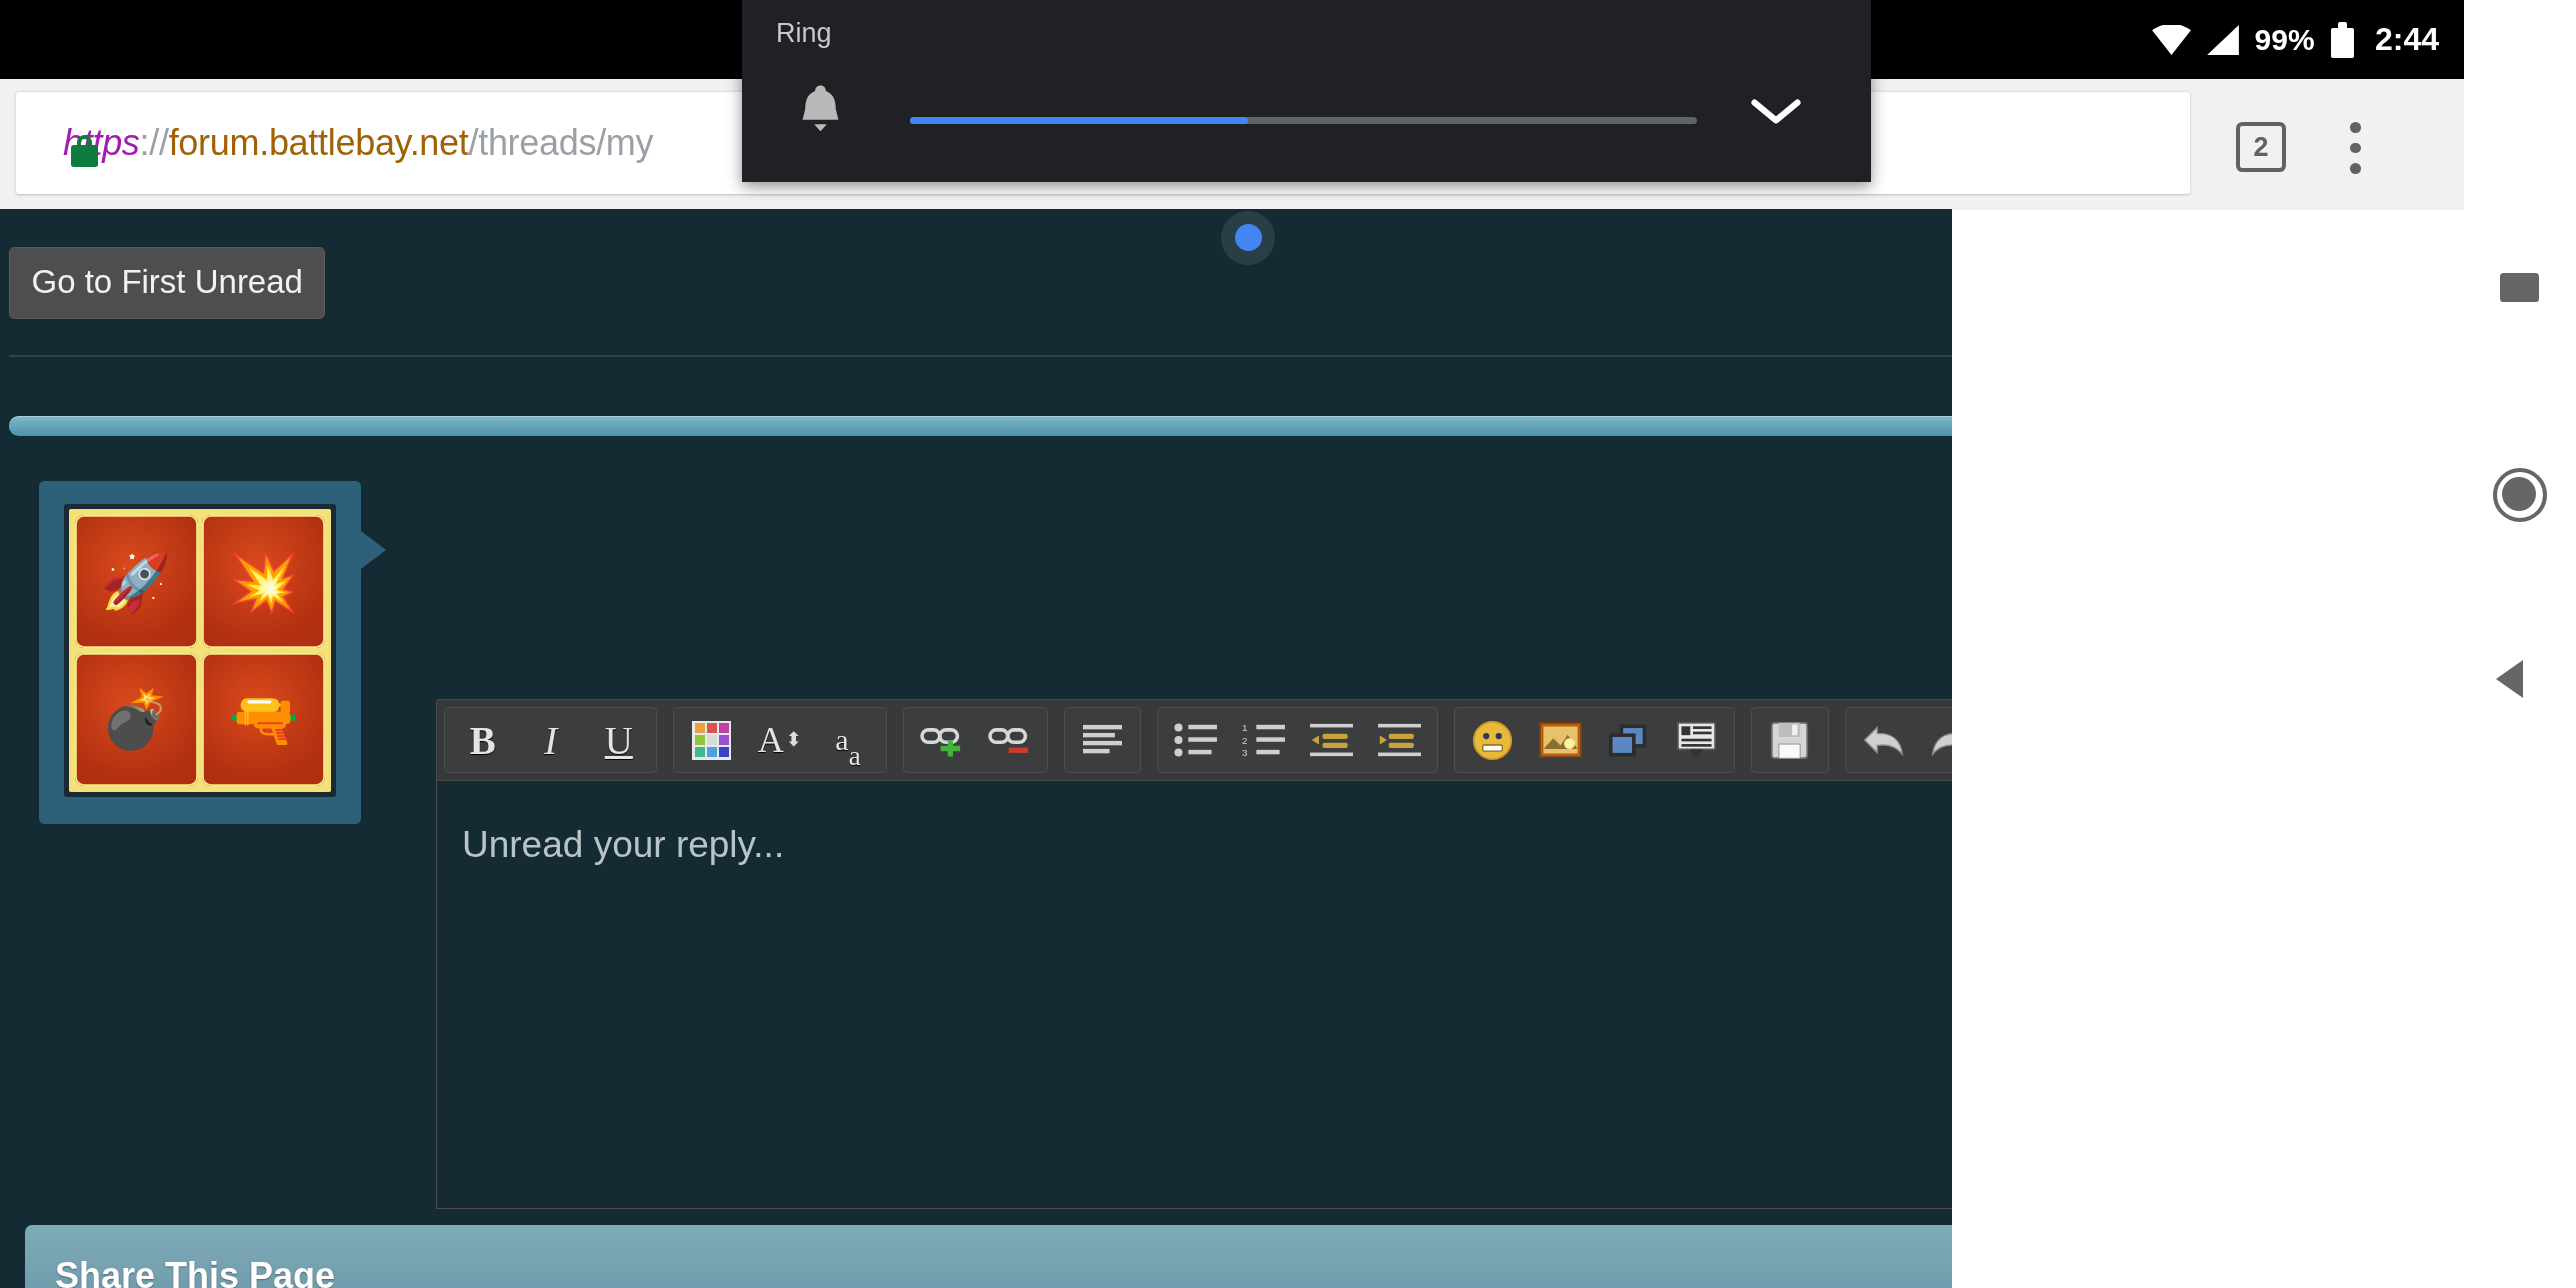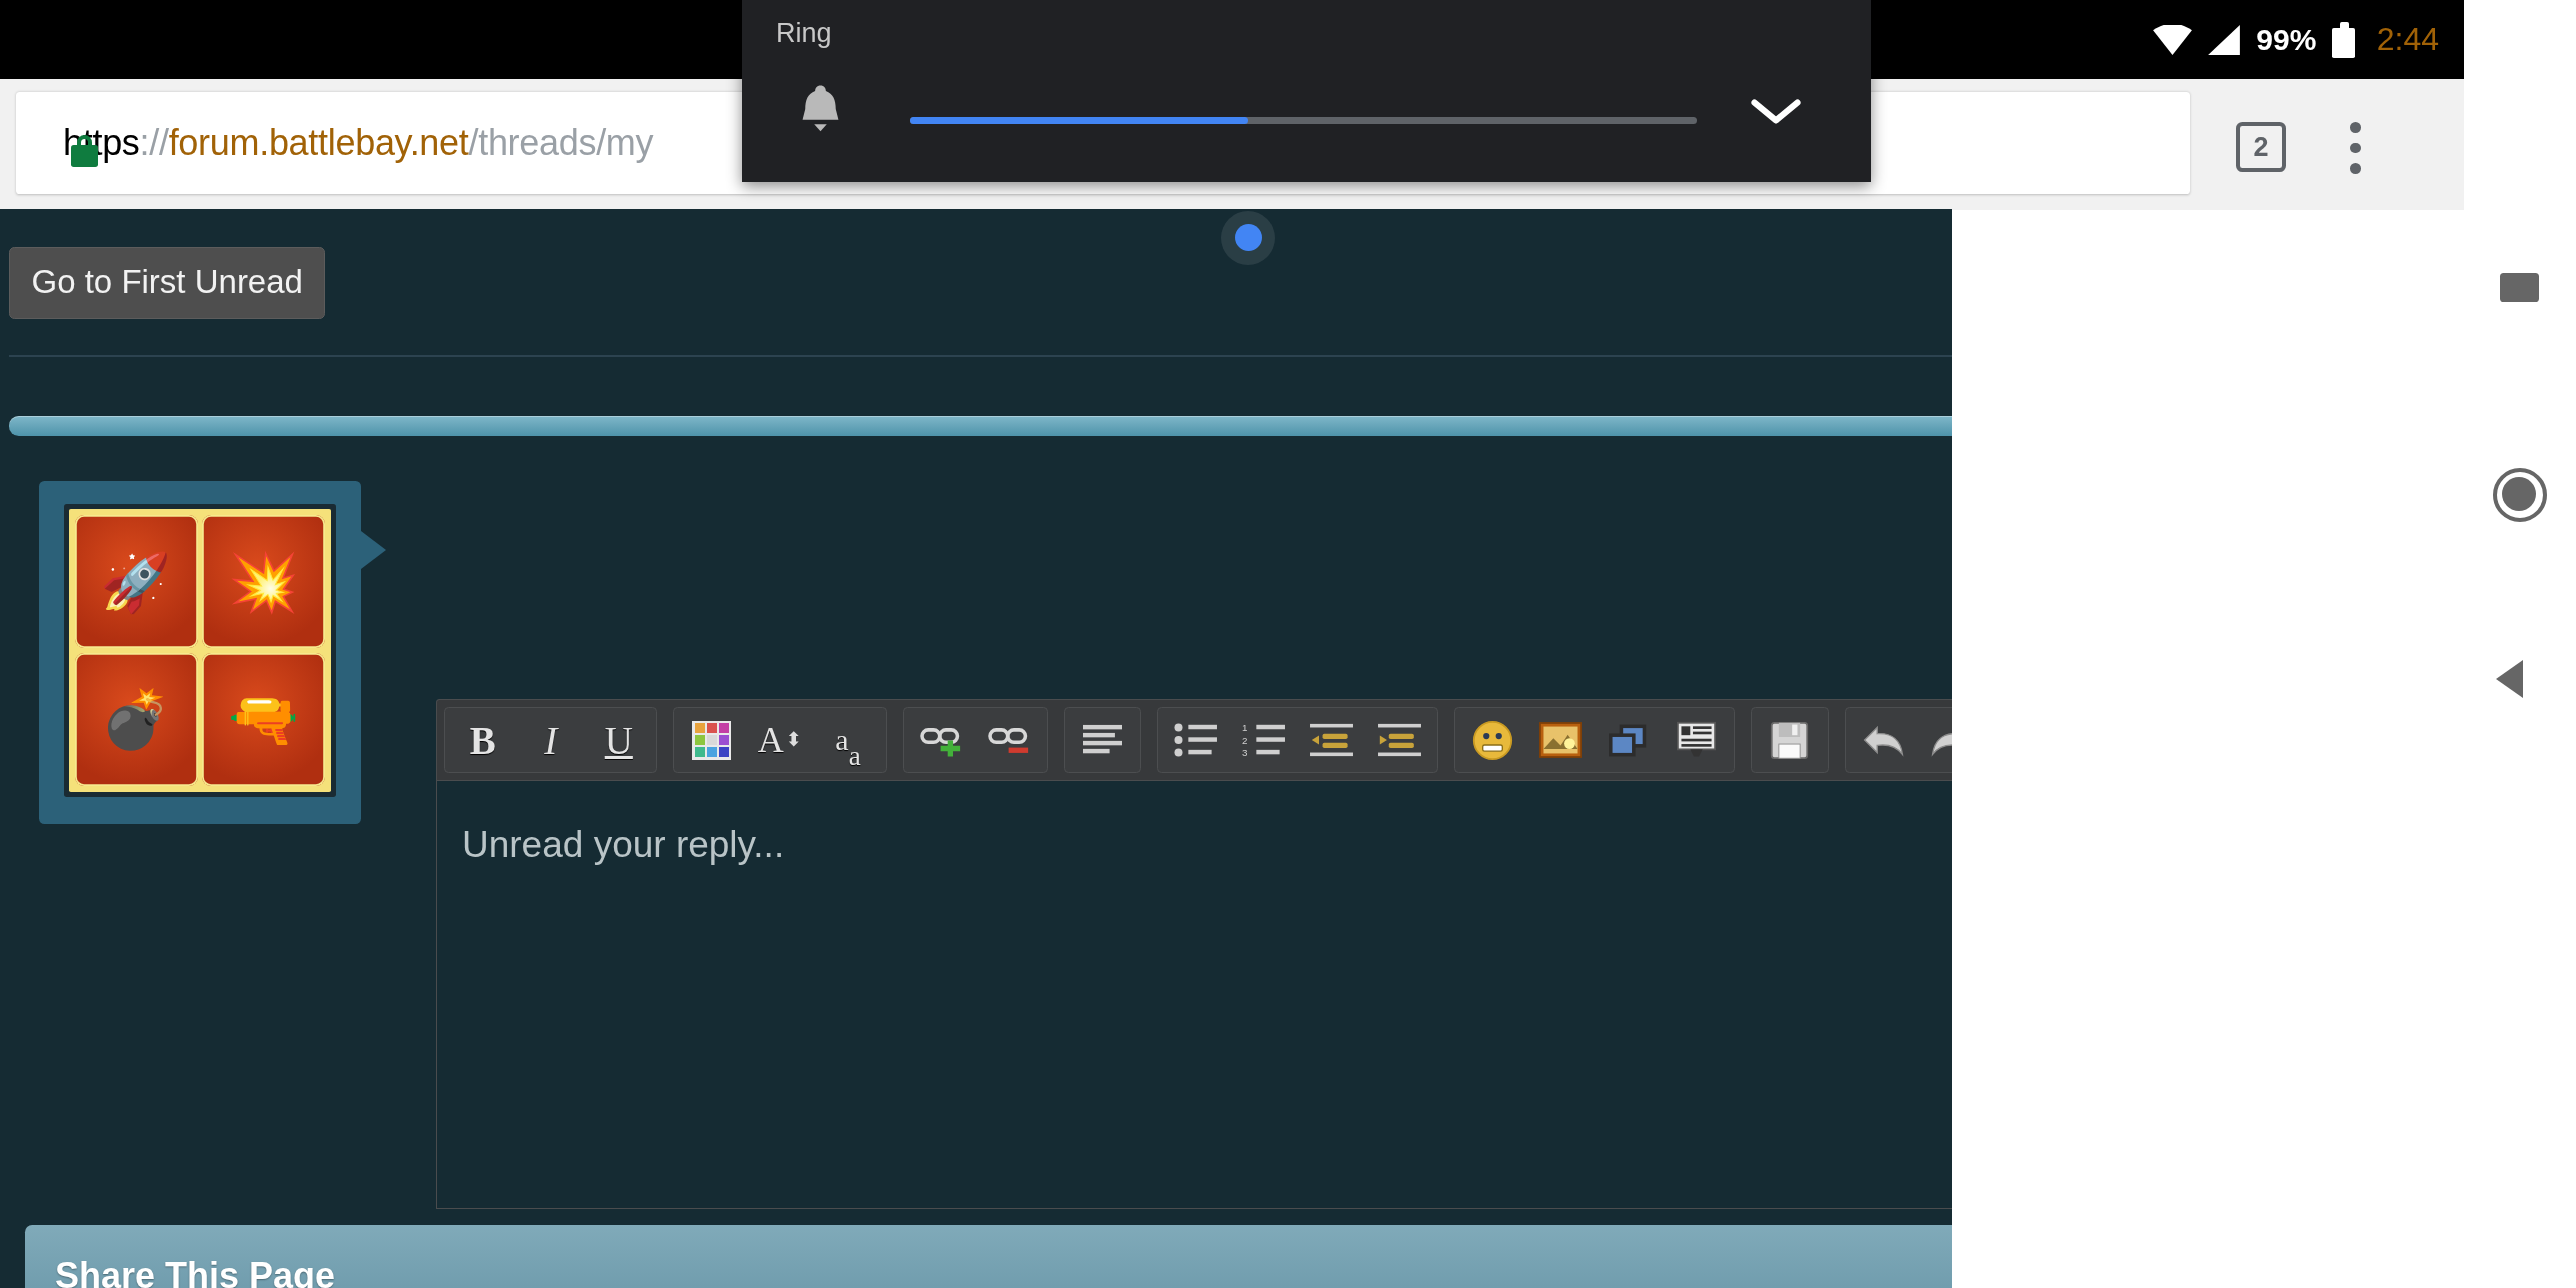--- a/index.html
+++ b/index.html
@@ -20,21 +20,21 @@
     padding-right:25px;
   }
   .sb-group{ display:flex; align-items:center; gap:16px; }
   .sb-wifi{ width:39px; height:30px; position:relative; }
   .sb-wifi svg{ display:block; }
   .sb-signal svg{ display:block; }
   .sb-batt-pct{ color:#fff; font-size:30px; font-weight:700; letter-spacing:0px; }
   .sb-batt{ width:23px; height:36px; position:relative; }
   .sb-batt .body{ position:absolute; left:0; bottom:0; width:23px; height:30px; background:#fff; border-radius:1.8px;}
   .sb-batt .cap{ position:absolute; left:7.2px; top:0; width:9px; height:6.3px; background:#fff; border-radius:1.8px 1.8px 0 0;}
-  .sb-time{ color:#a16207; font-size:32px; font-weight:400; margin-left:5.4px;}
+  .sb-time{ color:#ffffff; font-size:32px; font-weight:700; margin-left:5.4px;}
 
   
   .browserbar{
     position:absolute; left:0; top:79px; width:2464px; height:131px;
     background:#f1f1f1;
   }
   .urlbox{
     position:absolute; left:16px; top:12.5px; width:2174px; height:102px;
     background:#ffffff; border-radius:3.6px;
     box-shadow:0 0.9px 2.7px rgba(0,0,0,.22);
@@ -44,21 +44,21 @@
   .lock .shackle{
     position:absolute; left:6.3px; top:0; width:14.3px; height:14.3px;
     border:4.5px solid #0f7c3f; border-bottom:none;
     border-radius:8px 8px 0 0;
   }
   .lock .body{
     position:absolute; left:0; top:10.7px; width:27px; height:21.5px;
     background:#0f7c3f; border-radius:2.7px;
   }
   .urltext{ font-size:36px; white-space:nowrap; letter-spacing:-0.3px; }
-  .urltext .scheme{ color:#000000; }
+  .urltext .scheme{ color:#a21caf;font-style:italic; }
   .urltext .sep{ color:#9aa0a6; }
   .urltext .host{ color:#a16207; }
   .urltext .path{ color:#9aa0a6; }
 
   .tabcount{
     position:absolute; left:2236px; top:43px; width:50px; height:50px;
     border:4.5px solid #5f6368; border-radius:6.3px;
     display:flex; align-items:center; justify-content:center;
     color:#5f6368; font-size:27px; font-weight:700;
   }

